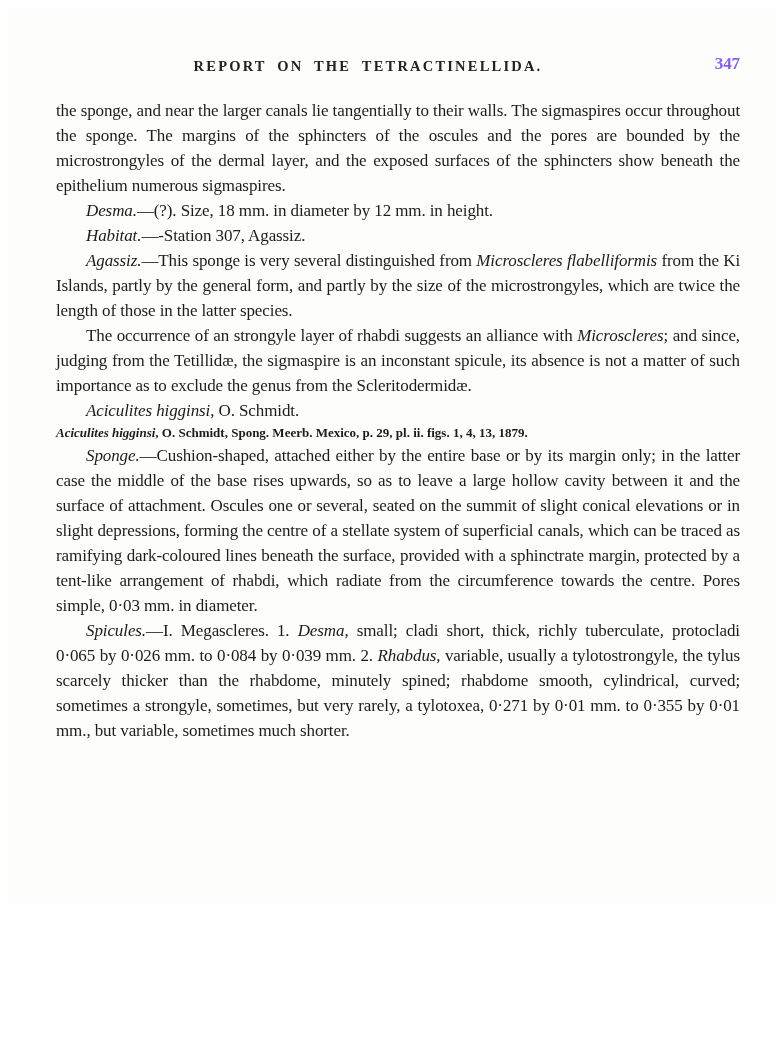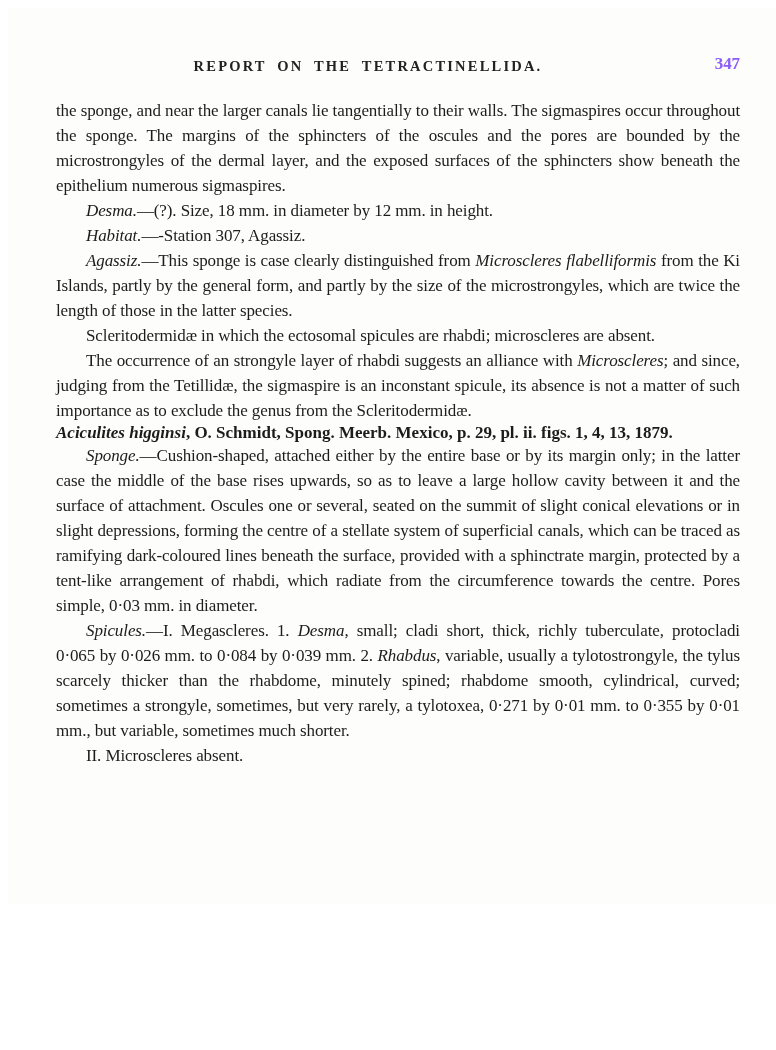--- a/index.html
+++ b/index.html
@@ -68,21 +68,21 @@
   }
   .species-heading {
     margin-top: 50px;
     text-align: left;
     text-indent: 30px;
   }
   .citation {
     margin: 8px 0 10px 0;
     text-align: center;
     text-indent: 0;
-    font-size: 17px;
+    font-size: 13px;
     line-height: 20px;
     letter-spacing: 0;
     font-weight: bold;
   }
   .citation i { font-weight: bold; }
 
   
   .bleed-artifact {
     position: absolute;
     left: 90px;
@@ -109,32 +109,31 @@
     <div class="header-title">REPORT ON THE TETRACTINELLIDA.</div>
     <div class="page-number">347</div>
   </div>
 
   <p class="block"><span>the sponge, and near the larger canals lie tangentially to their walls. The sigmaspires occur throughout the sponge. The margins of the sphincters of the oscules and the pores are bounded by the microstrongyles of the dermal layer, and the exposed surfaces of the sphincters show beneath the epithelium numerous sigmaspires.</span></p>
 
   <p class="block indent"><i>Desma.</i><span>—(?). Size, 18 mm. in diameter by 12 mm. in height.</span></p>
 
   <p class="block indent"><i>Habitat.</i><span>—-Station 307, Agassiz.</span></p>
 
-  <p class="block indent mt-remarks"><i>Agassiz.</i><span>—This sponge is case clearly distinguished from </span><i>Microscleres flabelliformis</i><span> from the Ki Islands, partly by the general form, and partly by the size of the microstrongyles, which are twice the length of those in the latter species.</span></p>
+  <p class="block indent mt-remarks"><i>Agassiz.</i><span>—This sponge is very several distinguished from </span><i>Microscleres flabelliformis</i><span> from the Ki Islands, partly by the general form, and partly by the size of the microstrongyles, which are twice the length of those in the latter species.</span></p>
 
 
-  <p class="block indent"><span>Scleritodermidæ in which the ectosomal spicules are rhabdi; microscleres are absent.</span></p>
 
   <p class="block indent"><span>The occurrence of an strongyle layer of rhabdi suggests an alliance with </span><i>Microscleres</i><span>; and since, judging from the Tetillidæ, the sigmaspire is an inconstant spicule, its absence is not a matter of such importance as to exclude the genus from the Scleritodermidæ.</span></p>
 
+  <p class="block species-heading"><i>Aciculites higginsi</i><span>, O. Schmidt.</span></p>
 
   <p class="block citation"><i>Aciculites higginsi</i><span>, O. Schmidt, Spong. Meerb. Mexico, p. 29, pl. ii. figs. 1, 4, 13, 1879.</span></p>
 
   <p class="block indent"><i>Sponge.</i><span>—Cushion-shaped, attached either by the entire base or by its margin only; in the latter case the middle of the base rises upwards, so as to leave a large hollow cavity between it and the surface of attachment. Oscules one or several, seated on the summit of slight conical elevations or in slight depressions, forming the centre of a stellate system of superficial canals, which can be traced as ramifying dark-coloured lines beneath the surface, provided with a sphinctrate margin, protected by a tent-like arrangement of rhabdi, which radiate from the circumference towards the centre. Pores simple, 0·03 mm. in diameter.</span></p>
 
   <p class="block indent"><i>Spicules.</i><span>—I. Megascleres. 1. </span><i>Desma</i><span>, small; cladi short, thick, richly tuberculate, protocladi 0·065 by 0·026 mm. to 0·084 by 0·039 mm. 2. </span><i>Rhabdus</i><span>, variable, usually a tylotostrongyle, the tylus scarcely thicker than the rhabdome, minutely spined; rhabdome smooth, cylindrical, curved; sometimes a strongyle, sometimes, but very rarely, a tylotoxea, 0·271 by 0·01 mm. to 0·355 by 0·01 mm., but variable, sometimes much shorter.</span></p>
 
-  <p class="block indent"><span>II. Microscleres absent.</span></p>
 
 
   <div class="bleed-artifact"></div>
 
 </div>
 
 </body></html>

